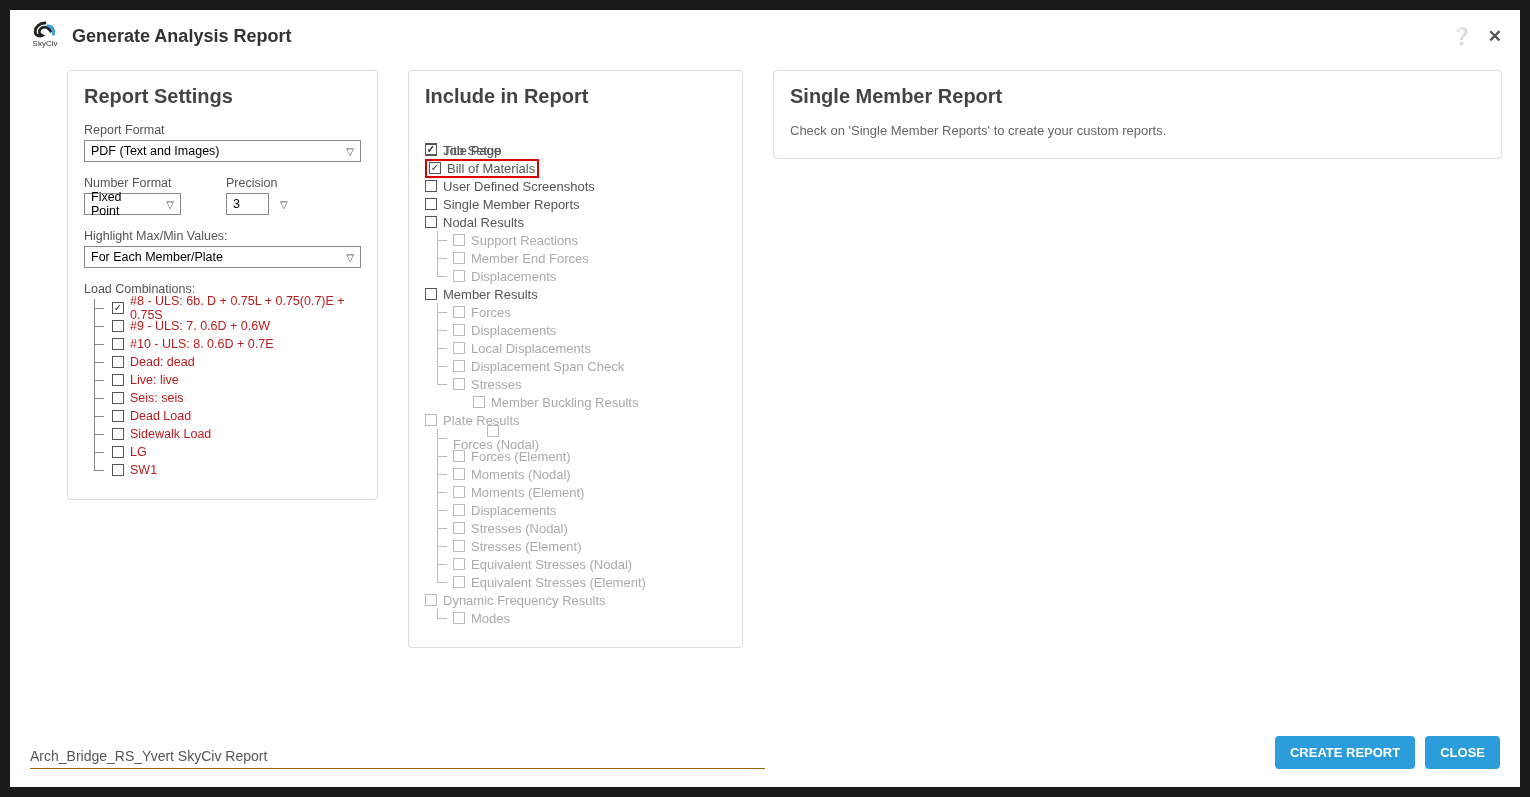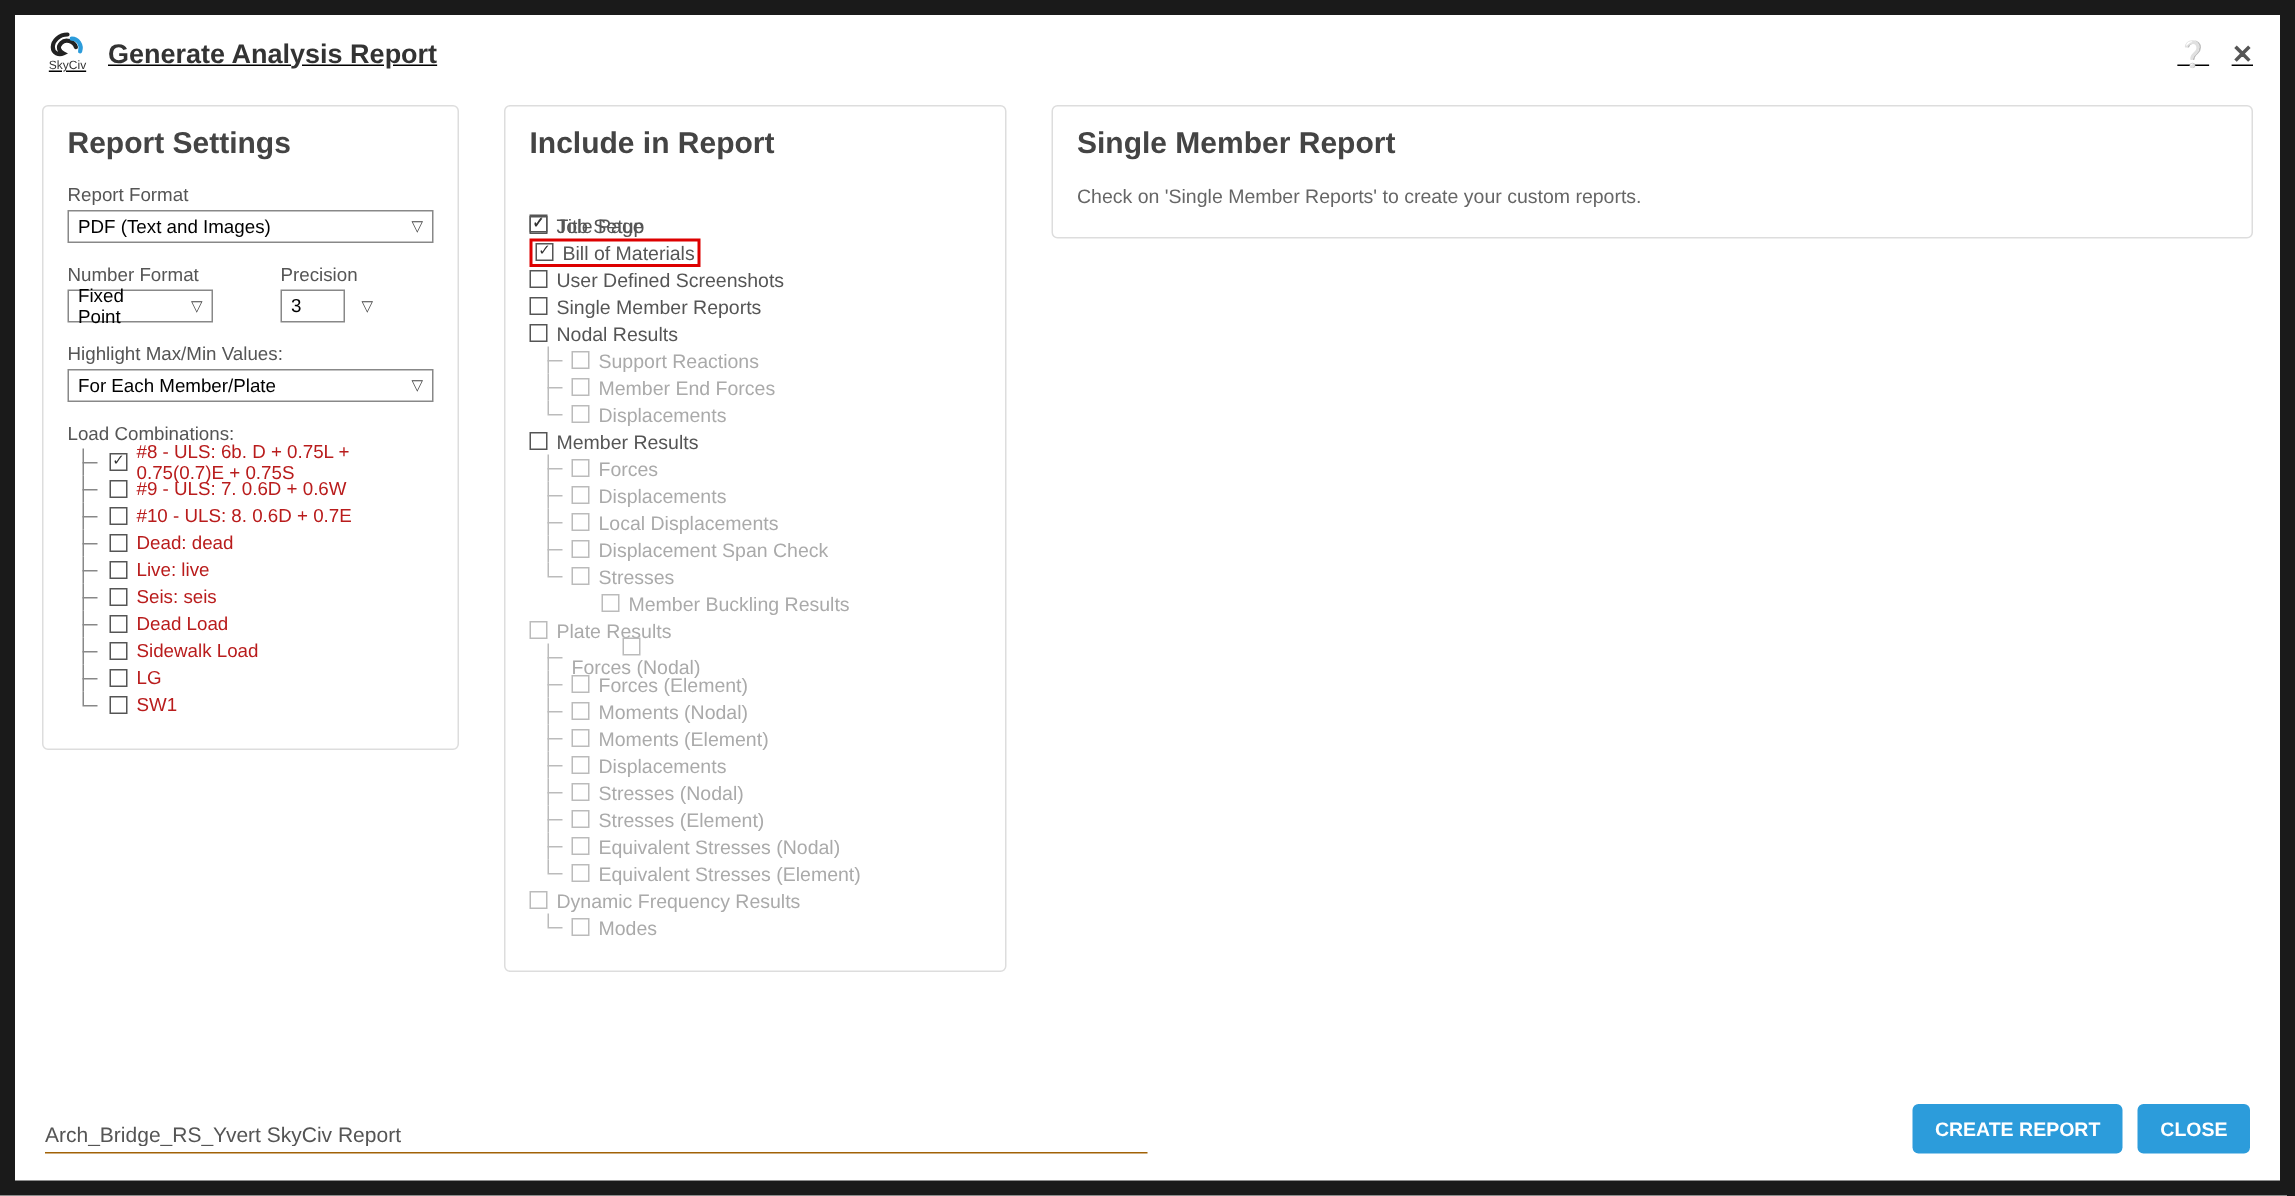--- a/index.html
+++ b/index.html
@@ -18,21 +18,20 @@
   right: 10px;
   bottom: 10px;
   background: #fff;
   display: flex;
   flex-direction: column;
 }
 .modal-header {
   display: flex;
   align-items: center;
   padding: 10px 18px 8px 18px;
-  text-decoration: underline;
 }
 .logo {
   width: 34px;
   height: 32px;
   display: flex;
   flex-direction: column;
   align-items: center;
   margin-right: 10px;
 }
 .logo-swirl { width: 28px; height: 20px; }
@@ -55,21 +54,21 @@
   display: flex;
   gap: 30px;
   padding: 10px 18px 0 18px;
   align-items: flex-start;
 }
 .panel {
   border: 1px solid #ddd;
   border-radius: 4px;
   padding: 14px 16px 20px 16px;
 }
-.panel-left { width: 278px; }
+.panel-left { width: 311px; margin-left: 39px; }
 .panel-mid { width: 335px; }
 .panel-right { flex: 1; }
 .panel-title {
   font-size: 20px;
   font-weight: 600;
   color: #444;
   margin-bottom: 15px;
 }
 .field-label {
   font-size: 12.5px;

